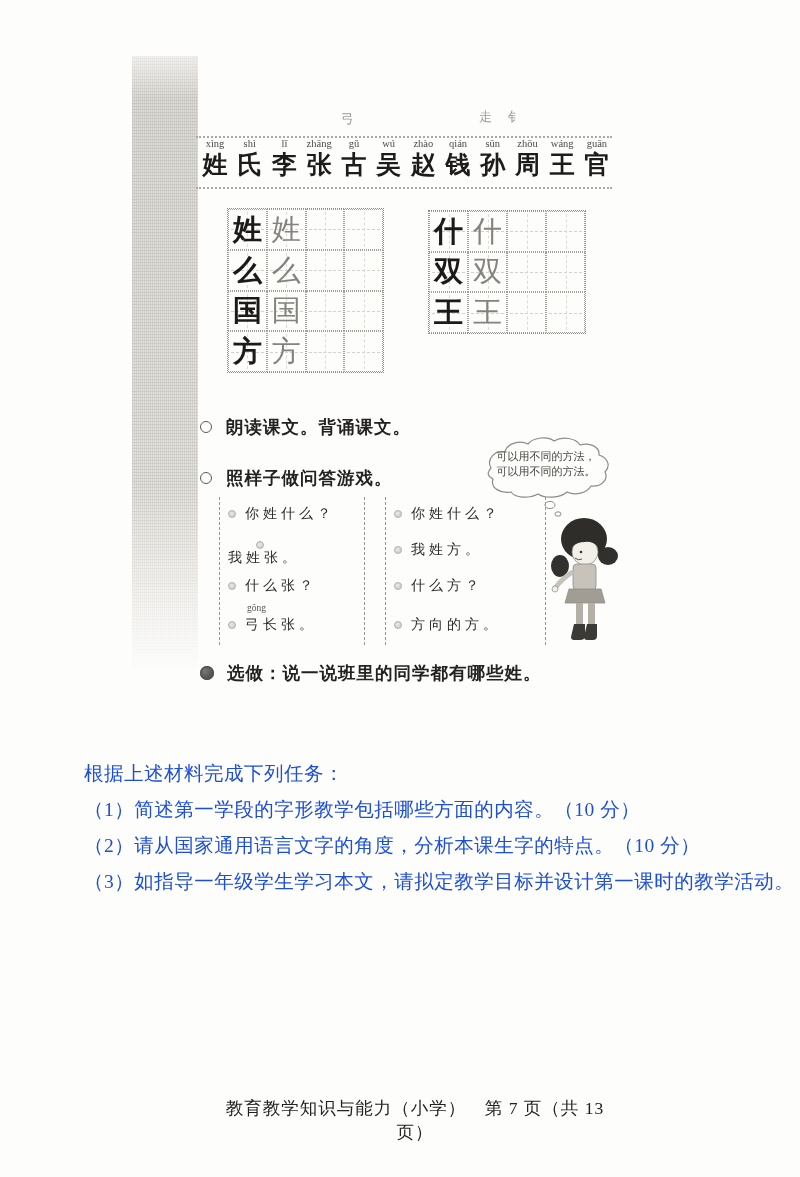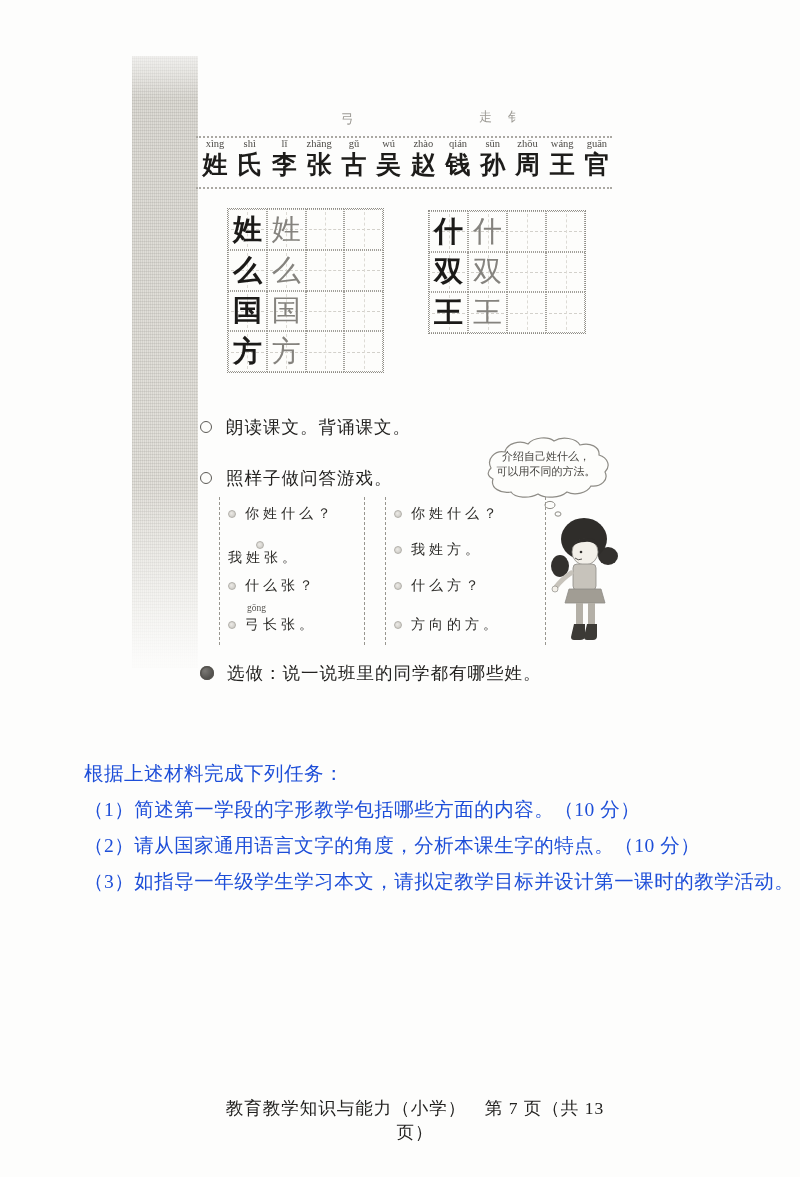--- a/index.html
+++ b/index.html
@@ -34,21 +34,21 @@
   
   .wgrid { position:absolute; display:grid; border:1px dotted #8e8c86; background:#fdfdfb; }
   .wcell { position:relative; border:1px dotted #a2a09a; display:flex; align-items:center; justify-content:center; }
   .wcell::before { content:""; position:absolute; left:2px; right:2px; top:50%; border-top:1px dashed #d3d1cb; }
   .wcell::after  { content:""; position:absolute; top:2px; bottom:2px; left:50%; border-left:1px dashed #dddbd5; }
   .gchar { position:relative; z-index:2; font-size:29px; line-height:29px; }
   .gchar.print { color:#1b1a18; font-weight:bold; }
   .gchar.trace { color:#85837e; font-weight:normal; }
 
   
-  .task-line { position:absolute; display:flex; align-items:center; }
+  .task-line { position:absolute; display:flex; align-items:center;font-weight:bold; }
   .ring-bullet { width:12px; height:12px; border:1.5px solid #5c5a56; border-radius:50%; margin-right:14px; flex:0 0 auto; background:#fdfdfb; }
   .task-text { font-size:17.5px; color:#232220; letter-spacing:1px; }
 
   
   .bubble { position:absolute; left:477px; top:436px; width:138px; height:86px; }
   .bubble svg { position:absolute; left:0; top:0; }
   .bubble-text { position:absolute; left:8px; top:13px; width:122px; text-align:center; font-size:11px; line-height:15px; color:#45433f; }
 
   
   .dialog-box { position:absolute; top:497px; height:148px; border-left:1.5px dashed #98968f; border-right:1.5px dashed #98968f; }
@@ -209,21 +209,21 @@
     <span class="task-text">照样子做问答游戏。</span>
   </div>
 
   <div class="bubble">
     <svg width="138" height="86" viewBox="0 0 138 86">
       <path d="M14,32 C9,23 18,14 28,16 C30,7 43,4 51,8 C57,1 71,0 77,5 C85,0 99,2 103,9 C113,6 123,11 122,19 C131,22 134,30 128,36 C132,44 124,51 114,50 C110,57 98,60 90,56 C83,62 68,63 61,58 C52,63 38,62 34,56 C24,58 13,52 16,43 C10,40 10,36 14,32 Z" fill="#fdfdfb" stroke="#8e8c86" stroke-width="1.2"></path>
       <ellipse cx="73" cy="69" rx="5" ry="3.6" fill="#fdfdfb" stroke="#8e8c86" stroke-width="1"></ellipse>
       <ellipse cx="81" cy="78" rx="3" ry="2.2" fill="#fdfdfb" stroke="#8e8c86" stroke-width="1"></ellipse>
     </svg>
     <div class="bubble-text">
-      <div>介绍自己姓什么，</div>
+      <div>可以用不同的方法，</div>
       <div>可以用不同的方法。</div>
     </div>
   </div>
 
   <div class="dialog-box" style="left:219px; width:146px;">
     <div class="dlg-line" style="top:8px;">
       <span class="dlg-bullet"></span>
       <span class="dlg-text">你姓什么？</span>
     </div>
     <div class="dlg-line" style="top:44px;flex-direction:column;">

